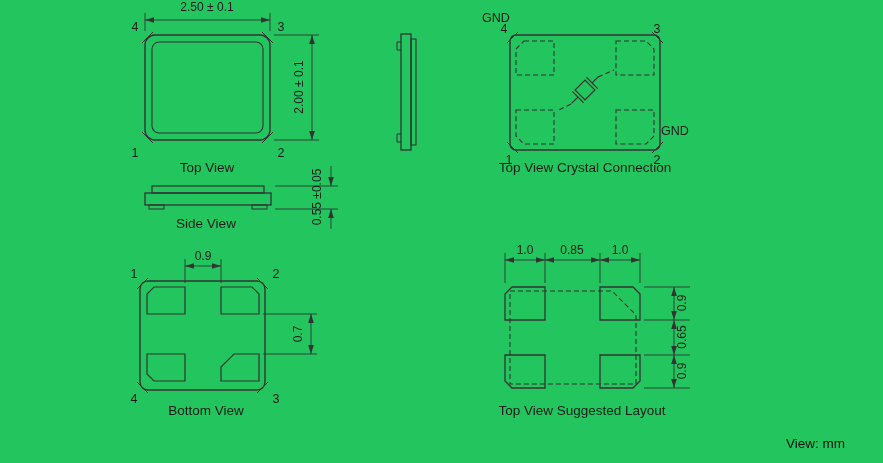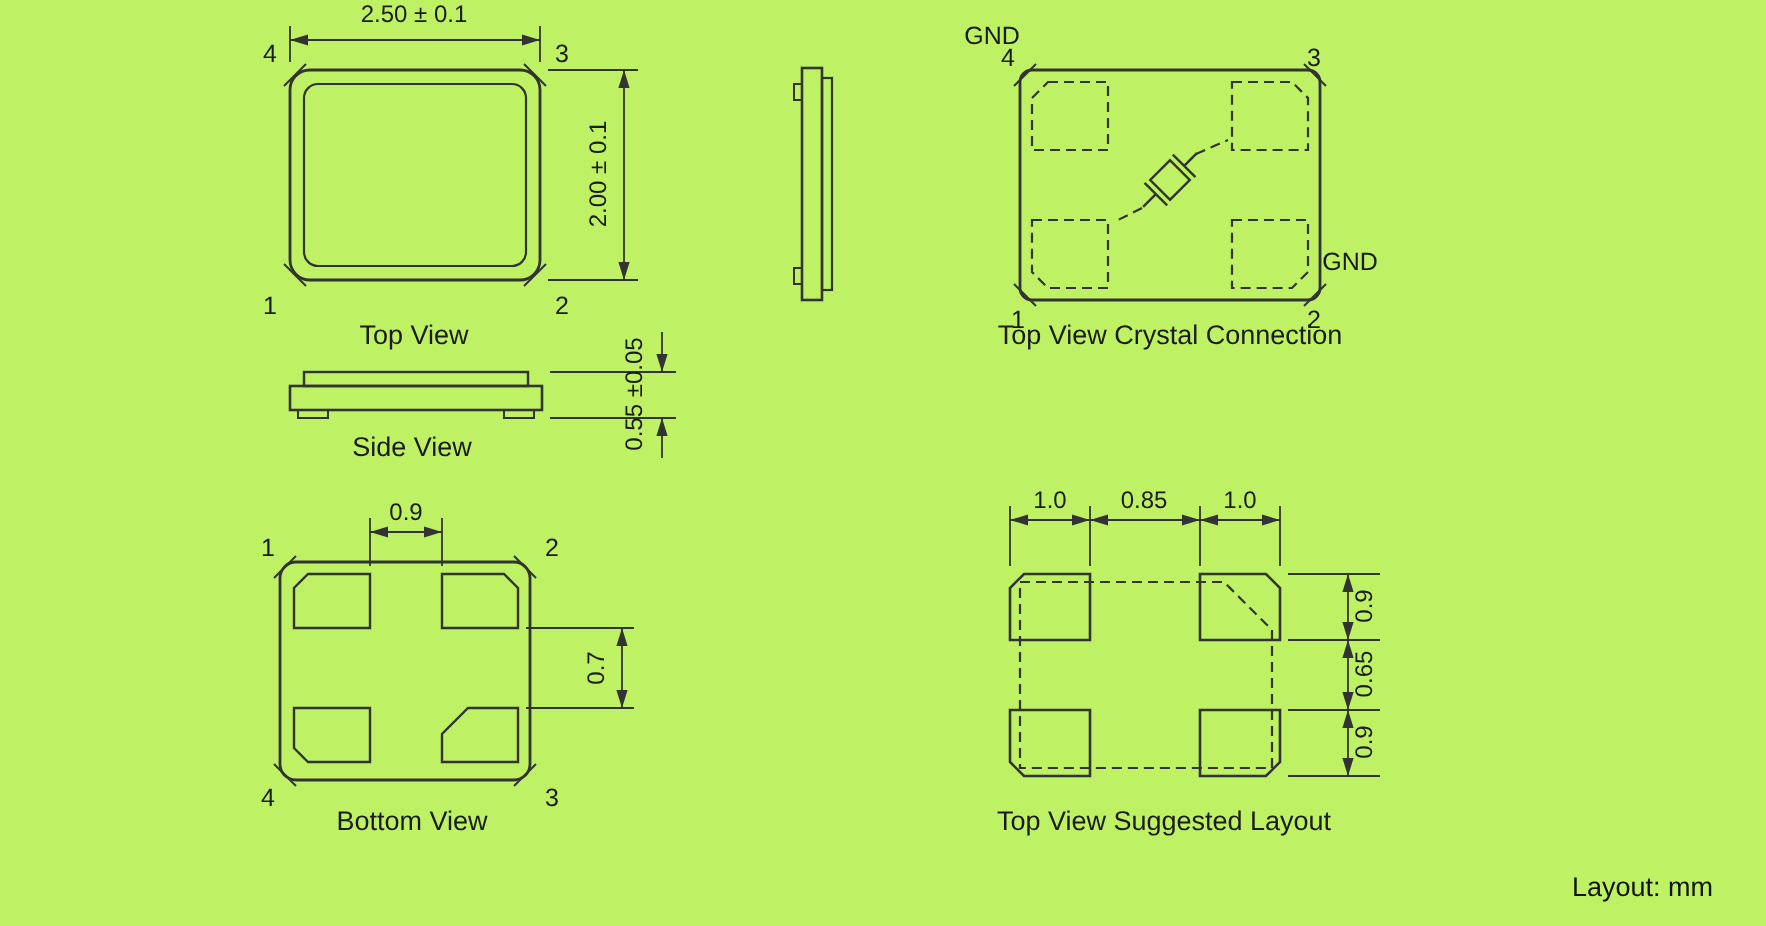--- a/index.html
+++ b/index.html
@@ -1,17 +1,17 @@
 <!DOCTYPE html>
 <html><head>
 <meta charset="utf-8">
 <style>
   html,body{margin:0;padding:0;}
   body{font-family:"Liberation Sans","DejaVu Sans",sans-serif;background:#f6f6f7;}
-  .canvas{position:relative;width:883px;height:463px;background:#bef264;overflow:hidden;}
+  .canvas{position:relative;width:883px;height:463px;background:#22c55e;overflow:hidden;}
   .view{position:absolute;}
   svg text{fill:#1b1b1b;stroke:none;}
   .dim{font-size:12px;}
   .pin{font-size:12.5px;}
   .caption{font-size:13.5px;}
   .units{position:absolute;left:786px;top:436px;font-size:13.5px;color:#111;}
 </style>
 </head>
 <body>
 
@@ -138,15 +138,15 @@
     </g>
     <text x="77" y="21" class="dim" text-anchor="middle">1.0</text>
     <text x="124" y="21" class="dim" text-anchor="middle">0.85</text>
     <text x="172" y="21" class="dim" text-anchor="middle">1.0</text>
     <text x="238" y="70" class="dim" text-anchor="middle" transform="rotate(-90 238 70)">0.9</text>
     <text x="238" y="104" class="dim" text-anchor="middle" transform="rotate(-90 238 104)">0.65</text>
     <text x="238" y="138" class="dim" text-anchor="middle" transform="rotate(-90 238 138)">0.9</text>
     <text x="134" y="182" class="caption" text-anchor="middle">Top View Suggested Layout</text>
   </svg>
 
-  <div class="units">Layout: mm</div>
+  <div class="units">View: mm</div>
 
 </div>
 
 </body></html>

